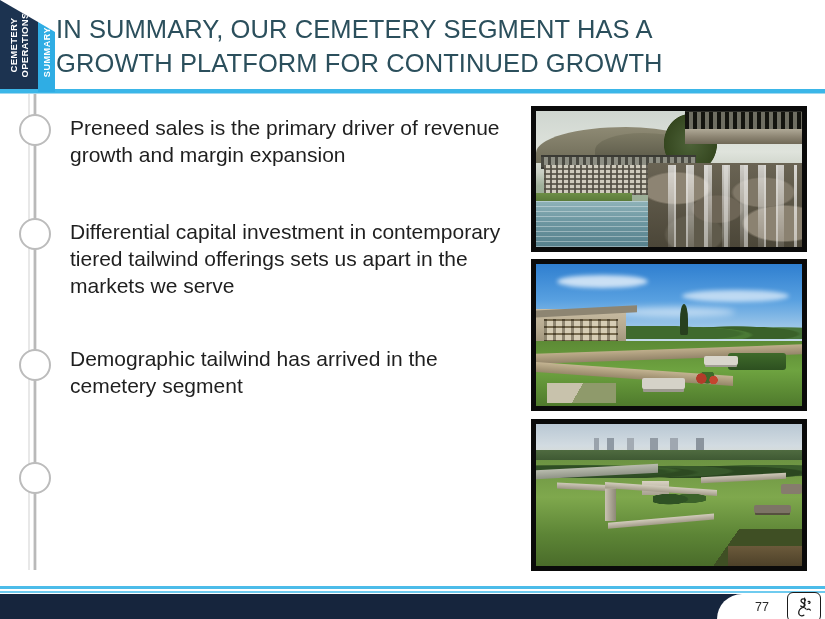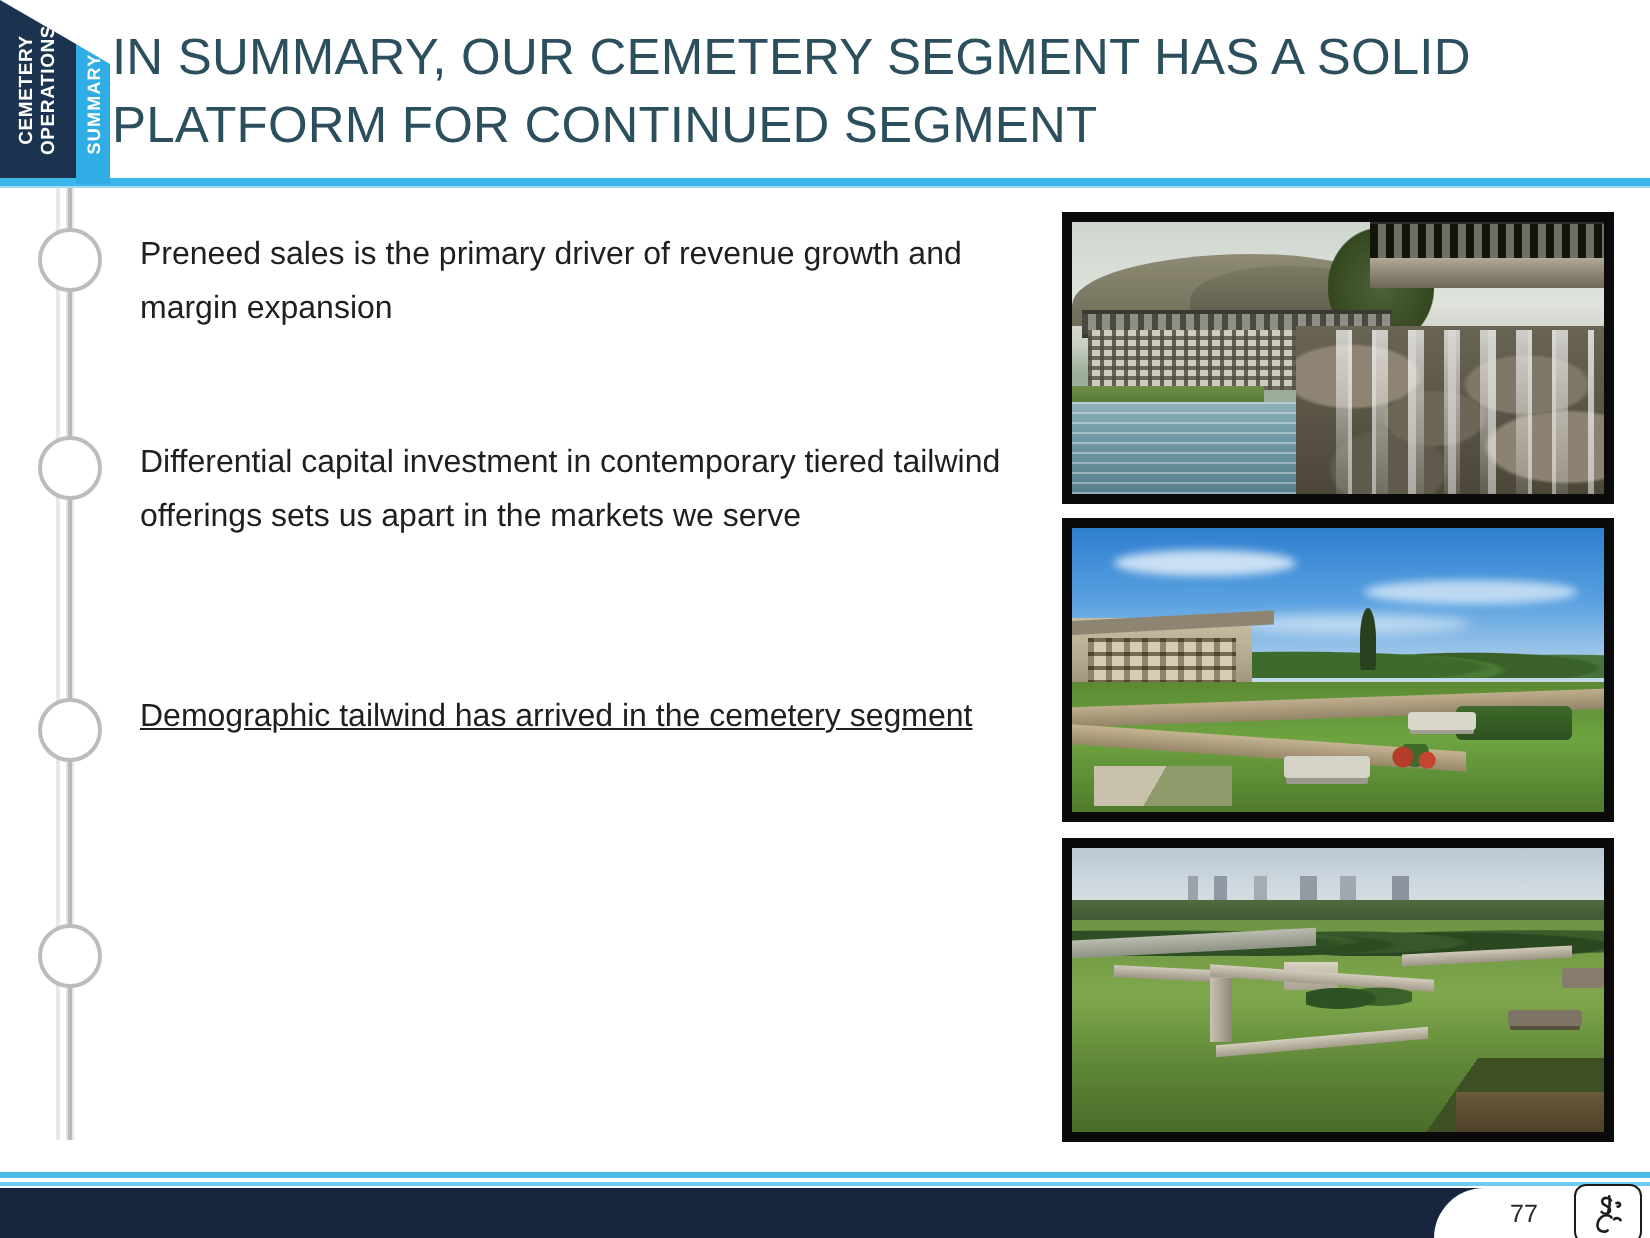--- a/index.html
+++ b/index.html
@@ -133,21 +133,21 @@
     z-index: 3;
     box-sizing: border-box;
   }
 
   
   .bullet-text {
     position: absolute;
     left: 70px;
     width: 440px;
     color: #1f1f1f;
-    font-size: 16px;
+    font-size: 21px;
     line-height: 27px;
     font-weight: normal;
     z-index: 3;
   }
 
   
   .photo {
     position: absolute;
     left: 531px;
     width: 276px;
@@ -334,33 +334,33 @@
     <div class="corner-wedge-label">
       <div>CEMETERY</div>
       <div>OPERATIONS</div>
     </div>
   </div>
 
   <div class="summary-tab">
     <div class="summary-tab-label">SUMMARY</div>
   </div>
 
-  <div class="slide-title">IN SUMMARY, OUR CEMETERY SEGMENT HAS A SOLID PLATFORM FOR CONTINUED SEGMENT</div>
+  <div class="slide-title">IN SUMMARY, OUR CEMETERY SEGMENT HAS A GROWTH PLATFORM FOR CONTINUED GROWTH</div>
   <div class="title-rule"></div>
   <div class="title-rule-thin"></div>
 
   <div class="timeline-line"></div>
   <div class="t-node" style="top:114px;"></div>
   <div class="t-node" style="top:218px;"></div>
   <div class="t-node" style="top:349px;"></div>
   <div class="t-node" style="top:462px;"></div>
 
   <div class="bullet-text" style="top:114px;">Preneed sales is the primary driver of revenue growth and margin expansion</div>
   <div class="bullet-text" style="top:218px;">Differential capital investment in contemporary tiered tailwind offerings sets us apart in the markets we serve</div>
-  <div class="bullet-text" style="top:345px;text-decoration:underline;">Demographic tailwind has arrived in the cemetery segment</div>
+  <div class="bullet-text" style="top:345px;">Demographic tailwind has arrived in the cemetery segment</div>
 
   <div class="photo" style="top:106px; height:146px;">
     <div class="photo-inner">
       <div class="ph1-sky"></div>
       <div class="ph1-hill"></div>
       <div class="ph1-hill2"></div>
       <div class="ph1-trees"></div>
       <div class="ph1-fence"></div>
       <div class="ph1-wall"></div>
       <div class="ph1-lawn"></div>

